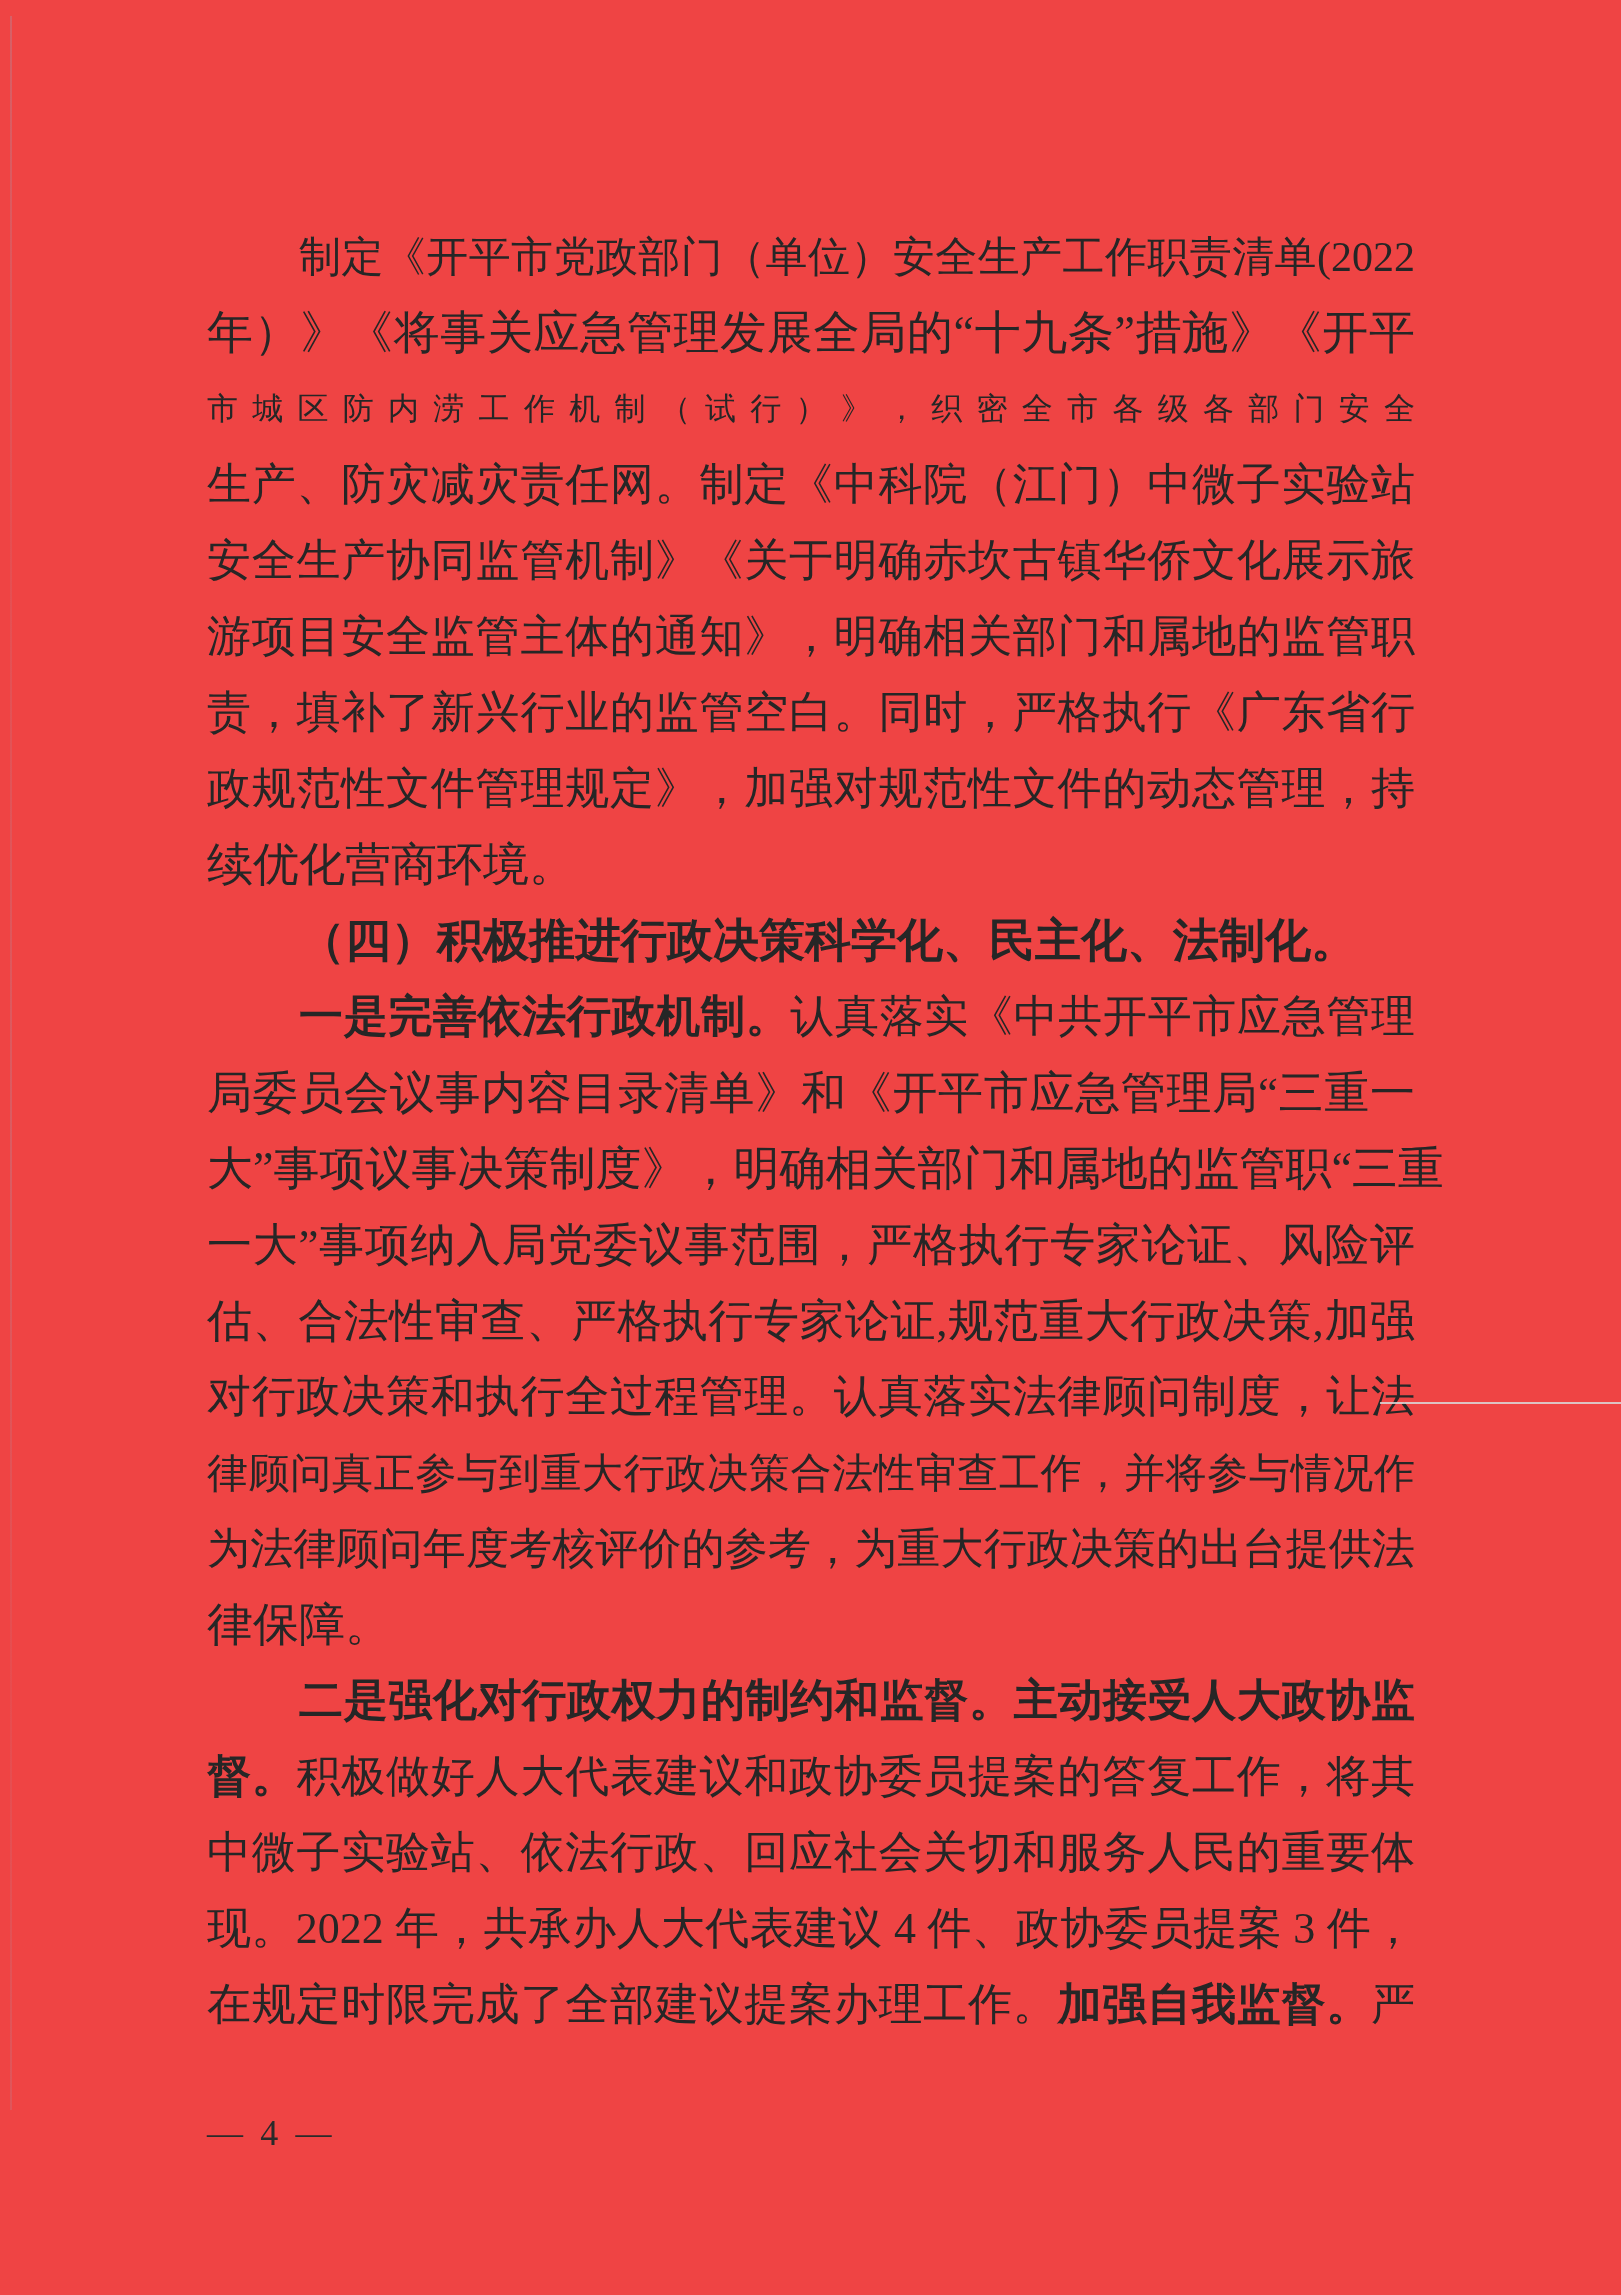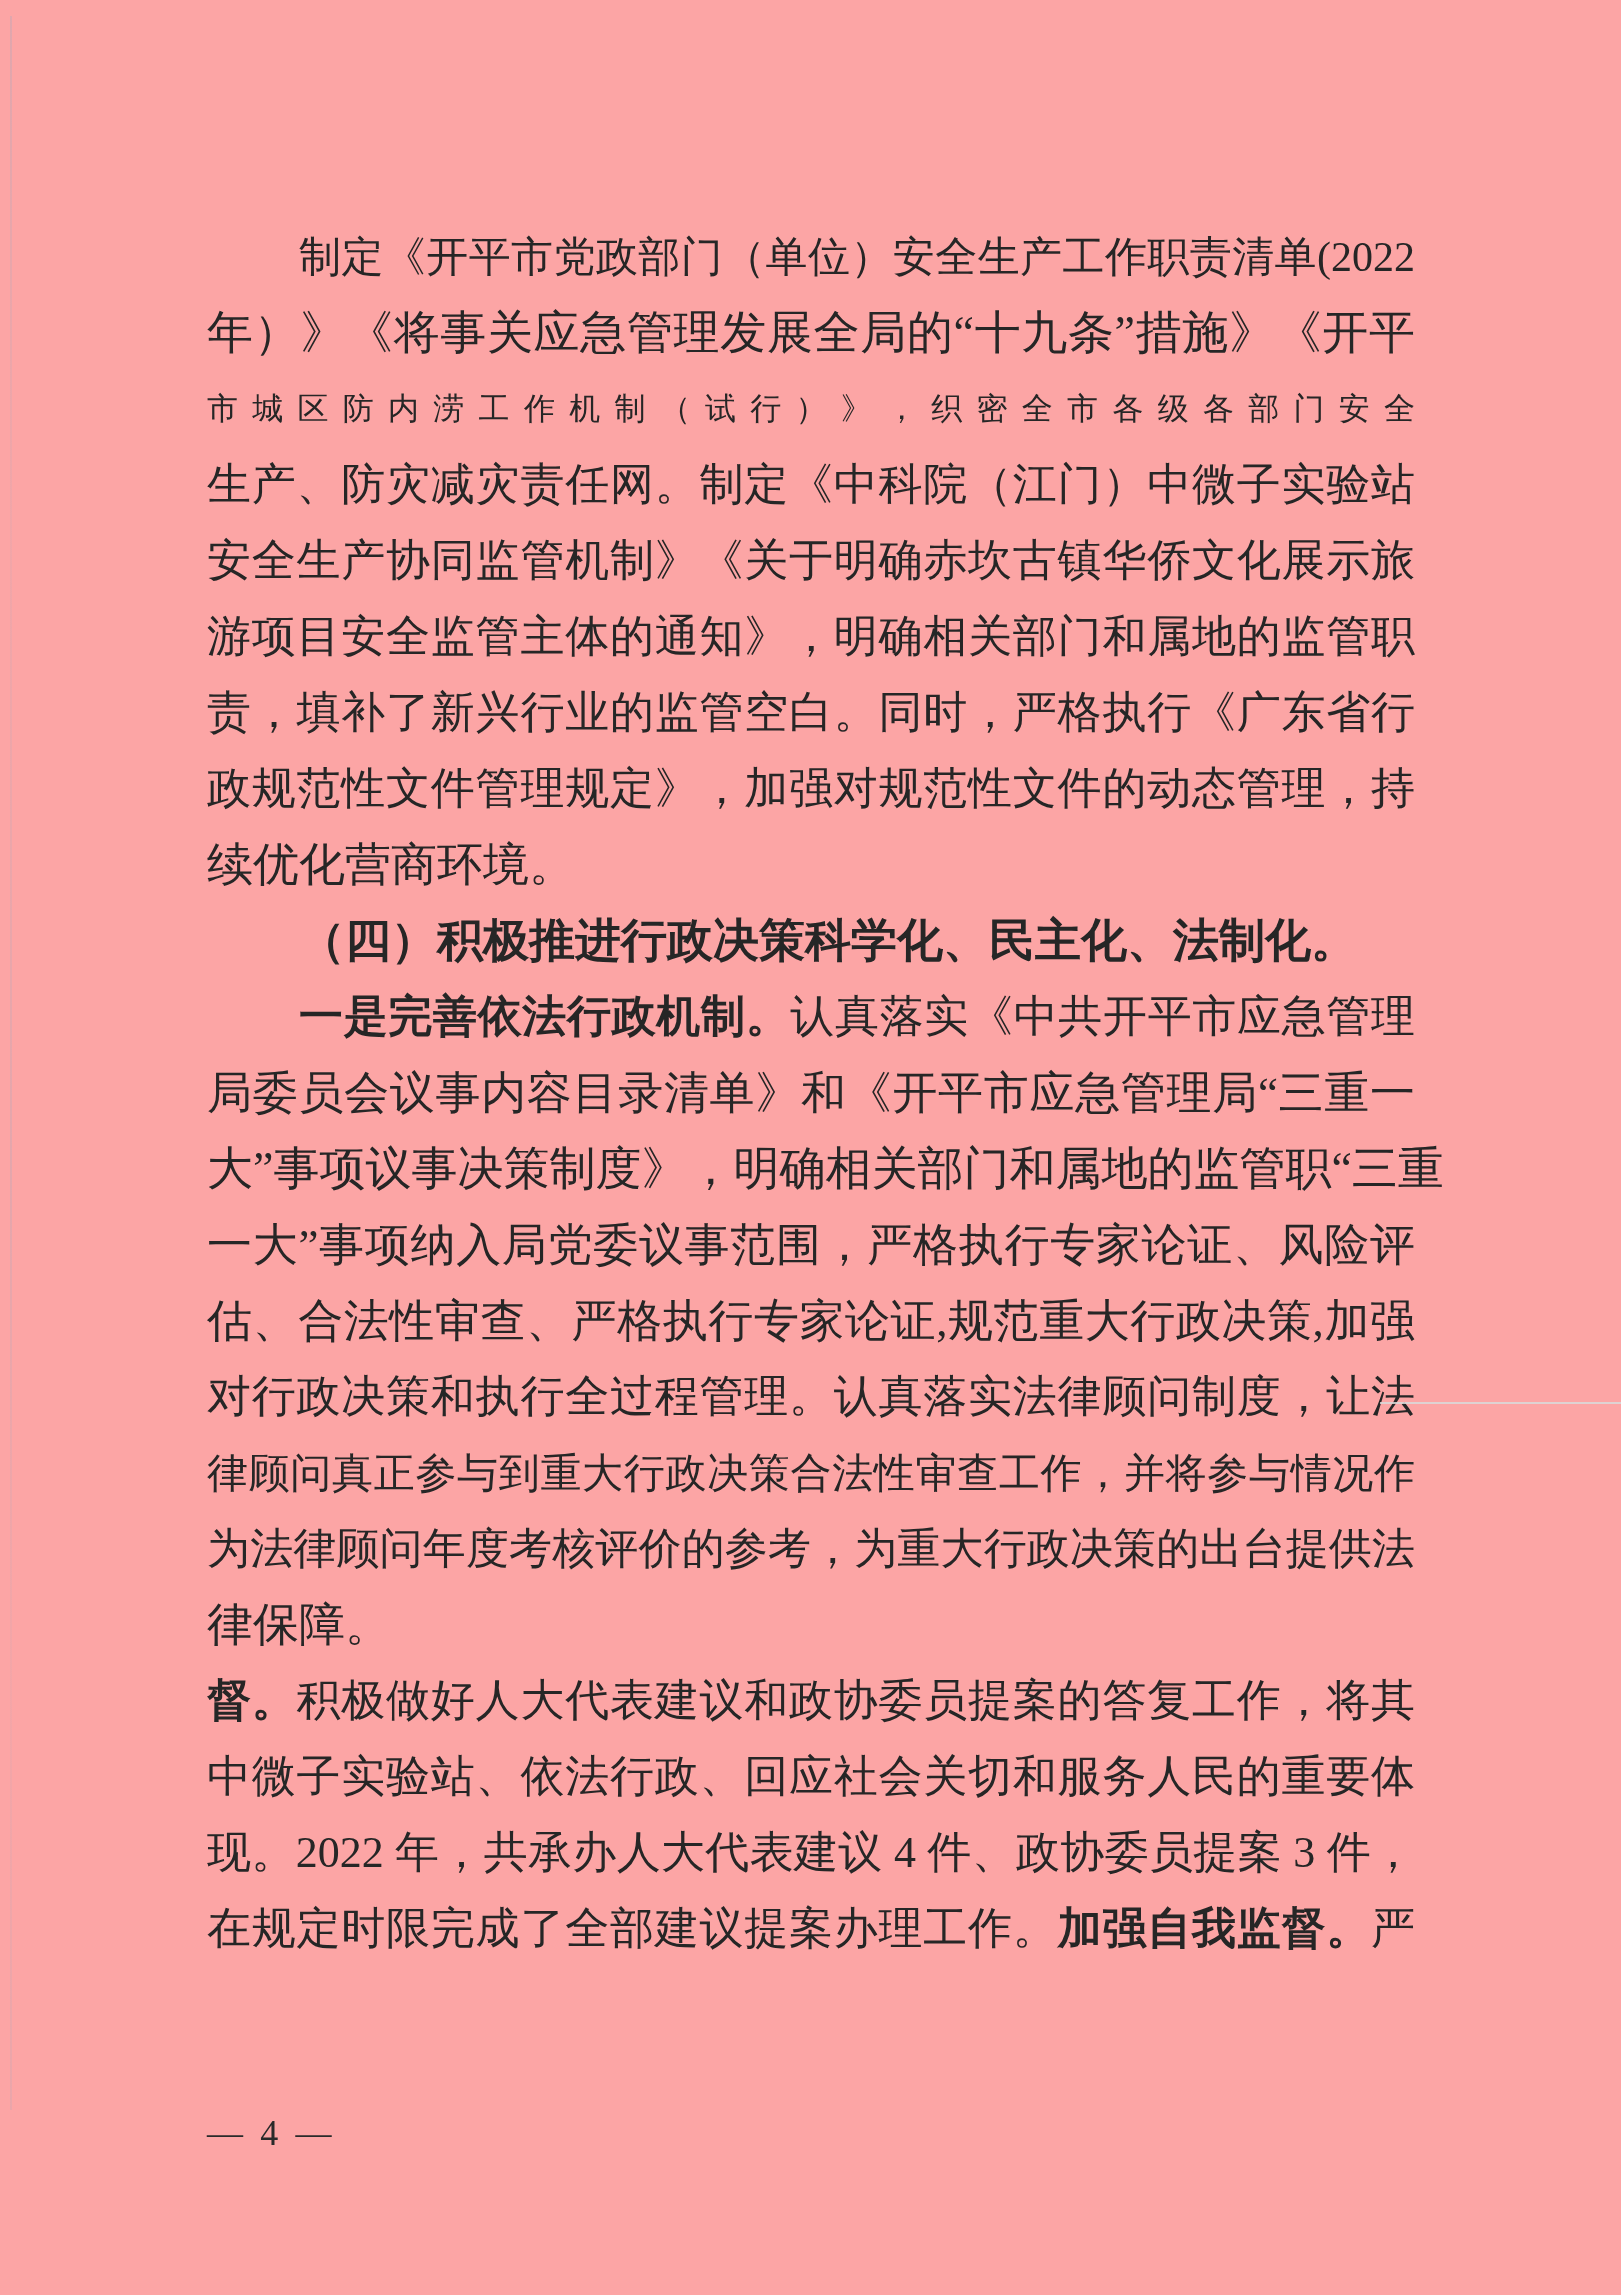--- a/index.html
+++ b/index.html
@@ -4,21 +4,21 @@
 <style>
   html, body {
     margin: 0;
     padding: 0;
     background: #ffffff;
   }
   .page {
     position: relative;
     width: 1622px;
     height: 2295px;
-    background: #fca5a5;
+    background: #ef4444;
     overflow: hidden;
     font-family: "Liberation Serif", "DejaVu Serif", serif;
     color: #262626;
   }
   
   .edge-artifact {
     position: absolute;
     left: 9.8px;
     top: 16.4px;
     width: 2.5px;
@@ -94,20 +94,21 @@
       <div class="line indent endline"><span class="run bold">（四）积极推进行政决策科学化、民主化、法制化。</span></div>
       <div class="line indent" style="font-size: 44px;"><span class="run bold">一是完善依法行政机制。</span><span class="run">认真落实《中共开平市应急管理</span></div>
       <div class="line" style="font-size: 45px;"><span class="run">局委员会议事内容目录清单》和《开平市应急管理局“三重一</span></div>
       <div class="line"><span class="run">大”事项议事决策制度》，明确相关部门和属地的监管职“三重</span></div>
       <div class="line" style="font-size: 45px;"><span class="run">一大”事项纳入局党委议事范围，严格执行专家论证、风险评</span></div>
       <div class="line" style="font-size: 45px;"><span class="run">估、合法性审查、严格执行专家论证,规范重大行政决策,加强</span></div>
       <div class="line" style="font-size: 44px;"><span class="run">对行政决策和执行全过程管理。认真落实法律顾问制度，让法</span></div>
       <div class="line" style="font-size: 41px;"><span class="run">律顾问真正参与到重大行政决策合法性审查工作，并将参与情况作</span></div>
       <div class="line" style="font-size: 43px;"><span class="run">为法律顾问年度考核评价的参考，为重大行政决策的出台提供法</span></div>
       <div class="line endline"><span class="run">律保障。</span></div>
+      <div class="line indent" style="font-size: 44px;"><span class="run bold">二是强化对行政权力的制约和监督。主动接受人大政协监</span></div>
       <div class="line" style="font-size: 44px;"><span class="run bold">督。</span><span class="run">积极做好人大代表建议和政协委员提案的答复工作，将其</span></div>
       <div class="line" style="font-size: 44px;"><span class="run">中微子实验站、依法行政、回应社会关切和服务人民的重要体</span></div>
       <div class="line" style="font-size: 44px;"><span class="run">现。2022 年，共承办人大代表建议 4 件、政协委员提案 3 件，</span></div>
       <div class="line" style="font-size: 44px;"><span class="run">在规定时限完成了全部建议提案办理工作。</span><span class="run bold">加强自我监督。</span><span class="run">严</span></div>
     </div>
   <div class="scan-line-artifact"></div>
   <div class="page-number">— 4 —</div>
 </div>
 
 

